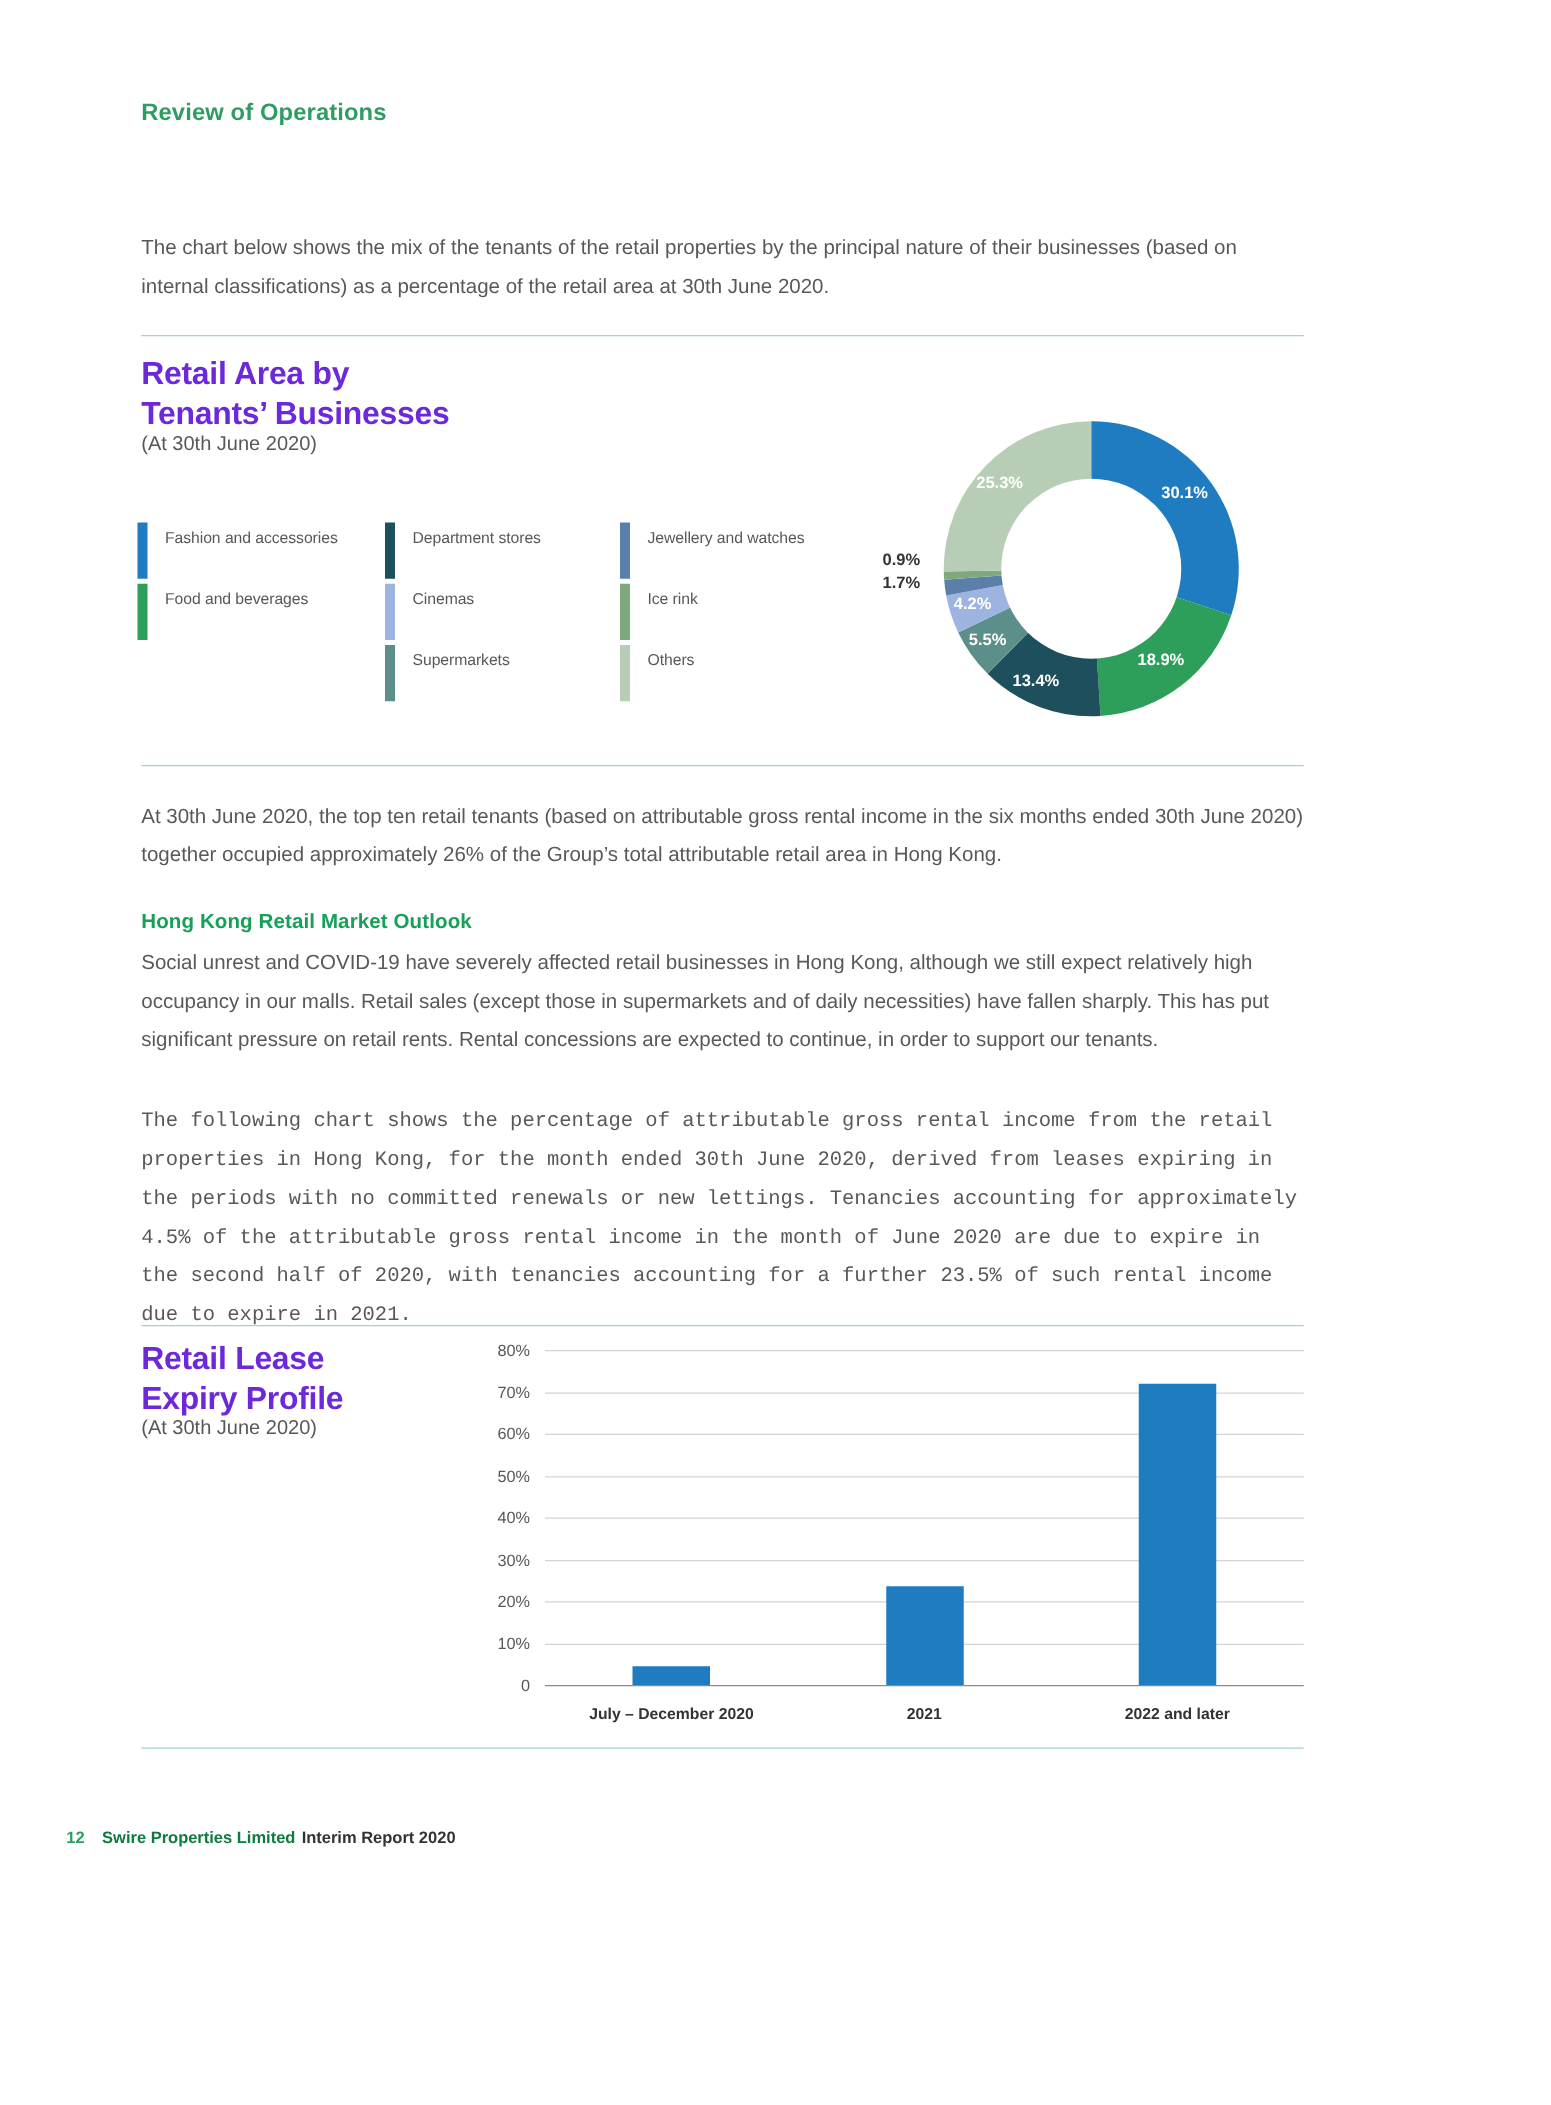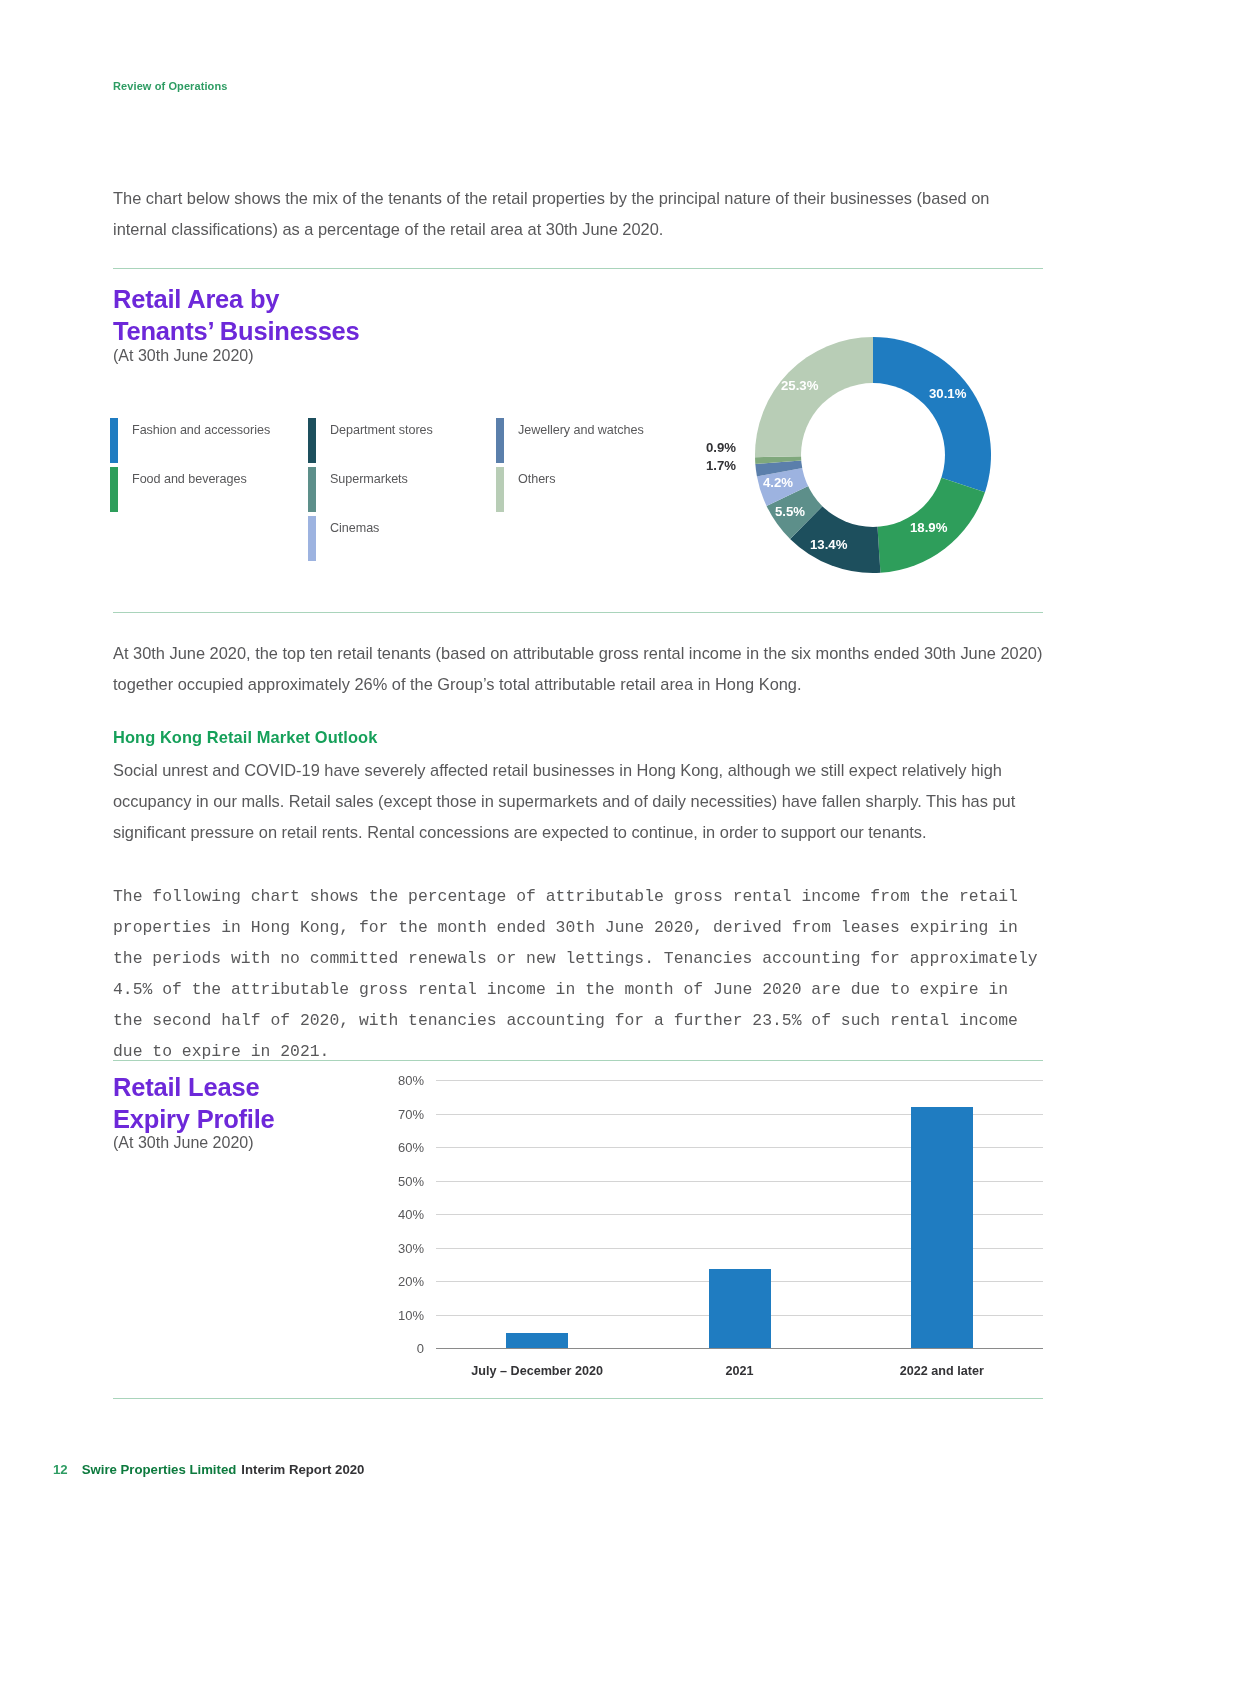--- a/index.html
+++ b/index.html
@@ -12,21 +12,21 @@
     position: relative;
     width: 1241px; height: 1684px;
     background: #ffffff;
     overflow: hidden;
   }
 
   
   .running-head {
     position: absolute;
     left: 113px; top: 80px;
-    font-size: 11px;
+    font-size: 19px;
     font-weight: 700;
     color: #2e9c63;
     letter-spacing: .1px;
   }
 
   
   .body-block {
     position: absolute;
     left: 113px;
     width: 930px;
@@ -220,32 +220,36 @@
         <span class="legend-sw" style="background:#2e9e5b"></span>
         <span class="legend-lb">Food and beverages</span>
       </div>
     </div>
     <div class="legend-col lc2">
       <div class="legend-item">
         <span class="legend-sw" style="background:#1d4f5d"></span>
         <span class="legend-lb">Department stores</span>
       </div>
       <div class="legend-item">
+        <span class="legend-sw" style="background:#9db3e0"></span>
+        <span class="legend-lb">Cinemas</span>
+      </div>
+      <div class="legend-item">
         <span class="legend-sw" style="background:#5d8f8a"></span>
         <span class="legend-lb">Supermarkets</span>
       </div>
-      <div class="legend-item">
-        <span class="legend-sw" style="background:#9db3e0"></span>
-        <span class="legend-lb">Cinemas</span>
-      </div>
     </div>
     <div class="legend-col lc3">
       <div class="legend-item">
         <span class="legend-sw" style="background:#5b7fab"></span>
         <span class="legend-lb">Jewellery and watches</span>
+      </div>
+      <div class="legend-item">
+        <span class="legend-sw" style="background:#7fa87c"></span>
+        <span class="legend-lb">Ice rink</span>
       </div>
       <div class="legend-item">
         <span class="legend-sw" style="background:#b8cdb6"></span>
         <span class="legend-lb">Others</span>
       </div>
     </div>
   </div>
 
   <div class="donut-wrap">
     <svg class="donut-svg" width="250" height="250" viewBox="0 0 250 250">

